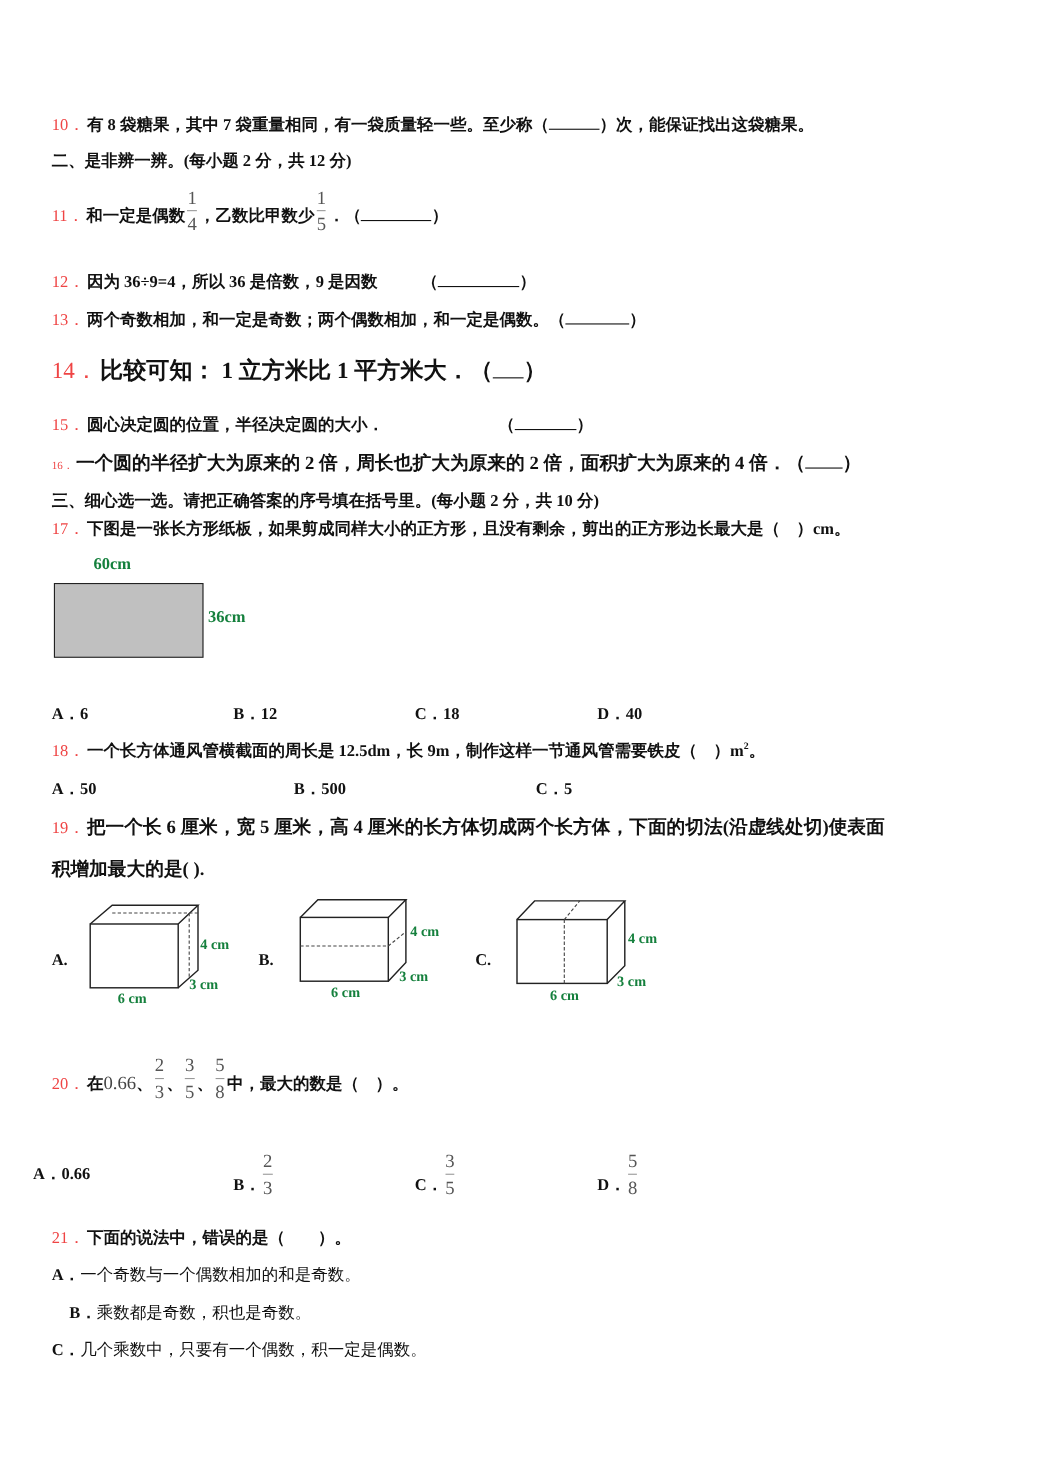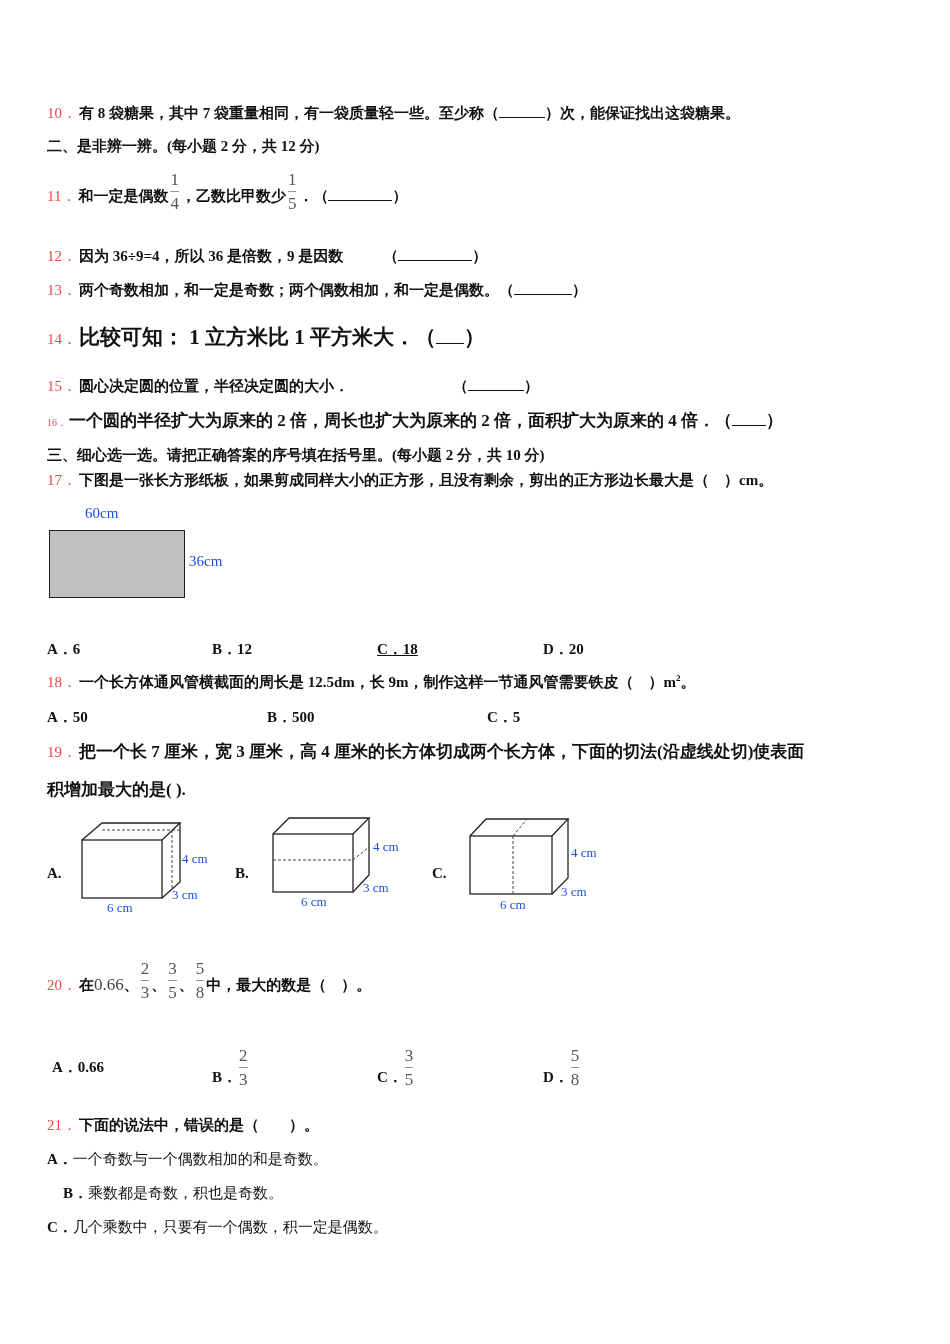--- a/index.html
+++ b/index.html
@@ -8,21 +8,21 @@
   .line { position: absolute; left: 47px; white-space: nowrap; font-size: 15px; font-weight: bold; }
   .num { font-weight: normal; color: #ef4444; margin-right: 2px; }
   .big { font-size: 21px; }
   .mid { font-size: 17px; }
   .blank { display: inline-block; border-bottom: 1.5px solid #111; height: 14px; vertical-align: baseline; }
   .frac { display: inline-block; vertical-align: middle; text-align: center; font-weight: normal;
           color: #555; font-size: 17px; line-height: 19px; margin: 0 2px; position: relative; top: -6px; }
   .frac span { display: block; }
   .frac .bar { border-top: 1px solid #999; margin: 2px 0; height: 0; }
   .opt { position: absolute; font-size: 15px; font-weight: bold; white-space: nowrap; }
-  .figlabel { position: absolute; font-size: 15px; font-weight: normal; color: #1d4ed8; }
+  .figlabel { position: absolute; font-size: 15px; font-weight: bold; color: #15803d; }
   svg { position: absolute; overflow: visible; }
   sup { font-size: 9px; }
 </style>
 </head>
 <body>
 
 <div class="line" style="top:103px;">
   <span class="num">10．</span><span>有 8 袋糖果，其中 7 袋重量相同，有一袋质量轻一些。至少称（</span><span class="blank" style="width:46px;"></span><span>）次，能保证找出这袋糖果。</span>
 </div>
 
@@ -34,53 +34,53 @@
 
 <div class="line" style="top:246px;">
   <span class="num">12．</span><span>因为 36÷9=4，所以 36 是倍数，9 是因数</span><span style="display:inline-block;width:40px;"></span><span>（</span><span class="blank" style="width:74px;"></span><span>）</span>
 </div>
 
 <div class="line" style="top:280px;">
   <span class="num">13．</span><span>两个奇数相加，和一定是奇数；两个偶数相加，和一定是偶数。（</span><span class="blank" style="width:58px;"></span><span>）</span>
 </div>
 
 <div class="line big" style="top:323px;">
-  <span class="num" style="font-size:15px;">14．</span><span>比较可知： 1 立方米比 1 平方米大．（</span><span class="blank" style="width:28px;height:18px;"></span><span>）</span>
+  <span class="num" style="font-size:21px;">14．</span><span>比较可知： 1 立方米比 1 平方米大．（</span><span class="blank" style="width:28px;height:18px;"></span><span>）</span>
 </div>
 
 <div class="line" style="top:376px;">
   <span class="num">15．</span><span>圆心决定圆的位置，半径决定圆的大小．</span><span style="display:inline-block;width:104px;"></span><span>（</span><span class="blank" style="width:56px;"></span><span>）</span>
 </div>
 
 <div class="line mid" style="top:409px;">
   <span class="num" style="font-size:10px;">16．</span><span>一个圆的半径扩大为原来的 2 倍，周长也扩大为原来的 2 倍，面积扩大为原来的 4 倍．（</span><span class="blank" style="width:34px;"></span><span>）</span>
 </div>
 
 <div class="line" style="top:446px;">三、细心选一选。请把正确答案的序号填在括号里。(每小题 2 分，共 10 分)</div>
 
 <div class="line" style="top:471px;">
   <span class="num">17．</span><span>下图是一张长方形纸板，如果剪成同样大小的正方形，且没有剩余，剪出的正方形边长最大是（　）cm。</span>
 </div>
 <div class="figlabel" style="left:85px;top:505px;">60cm</div>
 <div style="position:absolute;left:49px;top:530px;width:134px;height:66px;background:#c0c0c0;border:1.5px solid #222;"></div>
 <div class="figlabel" style="left:189px;top:553px;">36cm</div>
 <div class="opt" style="left:47px;top:640px;">A．6</div>
 <div class="opt" style="left:212px;top:640px;">B．12</div>
-<div class="opt" style="left:377px;top:640px;text-decoration:underline;">C．18</div>
-<div class="opt" style="left:543px;top:640px;">D．20</div>
+<div class="opt" style="left:377px;top:640px;">C．18</div>
+<div class="opt" style="left:543px;top:640px;">D．40</div>
 
 <div class="line" style="top:673px;">
   <span class="num">18．</span><span>一个长方体通风管横截面的周长是 12.5dm，长 9m，制作这样一节通风管需要铁皮（　）m</span><sup>2</sup><span>。</span>
 </div>
 <div class="opt" style="left:47px;top:708px;">A．50</div>
 <div class="opt" style="left:267px;top:708px;">B．500</div>
 <div class="opt" style="left:487px;top:708px;">C．5</div>
 
 <div class="line mid" style="top:740px;">
-  <span class="num" style="font-size:15px;">19．</span><span>把一个长 7 厘米，宽 3 厘米，高 4 厘米的长方体切成两个长方体，下面的切法(沿虚线处切)使表面</span>
+  <span class="num" style="font-size:15px;">19．</span><span>把一个长 6 厘米，宽 5 厘米，高 4 厘米的长方体切成两个长方体，下面的切法(沿虚线处切)使表面</span>
 </div>
 <div class="line mid" style="top:778px;">积增加最大的是(  ).</div>
 
 <div class="opt" style="left:47px;top:865px;">A.</div>
 <svg style="left:80px;top:820px;" width="140" height="95">
   <g fill="none" stroke="#222" stroke-width="1.3">
     <rect x="2" y="20" width="80" height="58"></rect>
     <polyline points="2,20 22,3 100,3 82,20"></polyline>
     <polyline points="100,3 100,62 82,78"></polyline>
   </g>
@@ -115,21 +115,21 @@
   <line x1="45" y1="18" x2="45" y2="76" stroke="#444" stroke-dasharray="3,2" stroke-width="1"></line>
   <line x1="45" y1="18" x2="59" y2="1" stroke="#444" stroke-dasharray="3,2" stroke-width="1"></line>
 </svg>
 <div class="figlabel" style="left:571px;top:845px;font-size:13px;">4 cm</div>
 <div class="figlabel" style="left:561px;top:884px;font-size:13px;">3 cm</div>
 <div class="figlabel" style="left:500px;top:897px;font-size:13px;">6 cm</div>
 
 <div class="line" style="top:965px;">
   <span class="num">20．</span><span>在</span><span style="font-weight:normal;color:#444;font-size:17px;">0.66</span><span>、</span><span class="frac"><span>2</span><span class="bar"></span><span>3</span></span><span>、</span><span class="frac"><span>3</span><span class="bar"></span><span>5</span></span><span>、</span><span class="frac"><span>5</span><span class="bar"></span><span>8</span></span><span>中，最大的数是（　）。</span>
 </div>
-<div class="opt" style="left:52px;top:1058px;">A．0.66</div>
+<div class="opt" style="left:30px;top:1058px;">A．0.66</div>
 <div class="opt" style="left:212px;top:1046px;">
   <span style="vertical-align:middle;position:relative;top:10px;">B．</span><span class="frac" style="top:0;"><span>2</span><span class="bar"></span><span>3</span></span>
 </div>
 <div class="opt" style="left:377px;top:1046px;">
   <span style="vertical-align:middle;position:relative;top:10px;">C．</span><span class="frac" style="top:0;"><span>3</span><span class="bar"></span><span>5</span></span>
 </div>
 <div class="opt" style="left:543px;top:1046px;">
   <span style="vertical-align:middle;position:relative;top:10px;">D．</span><span class="frac" style="top:0;"><span>5</span><span class="bar"></span><span>8</span></span>
 </div>
 

